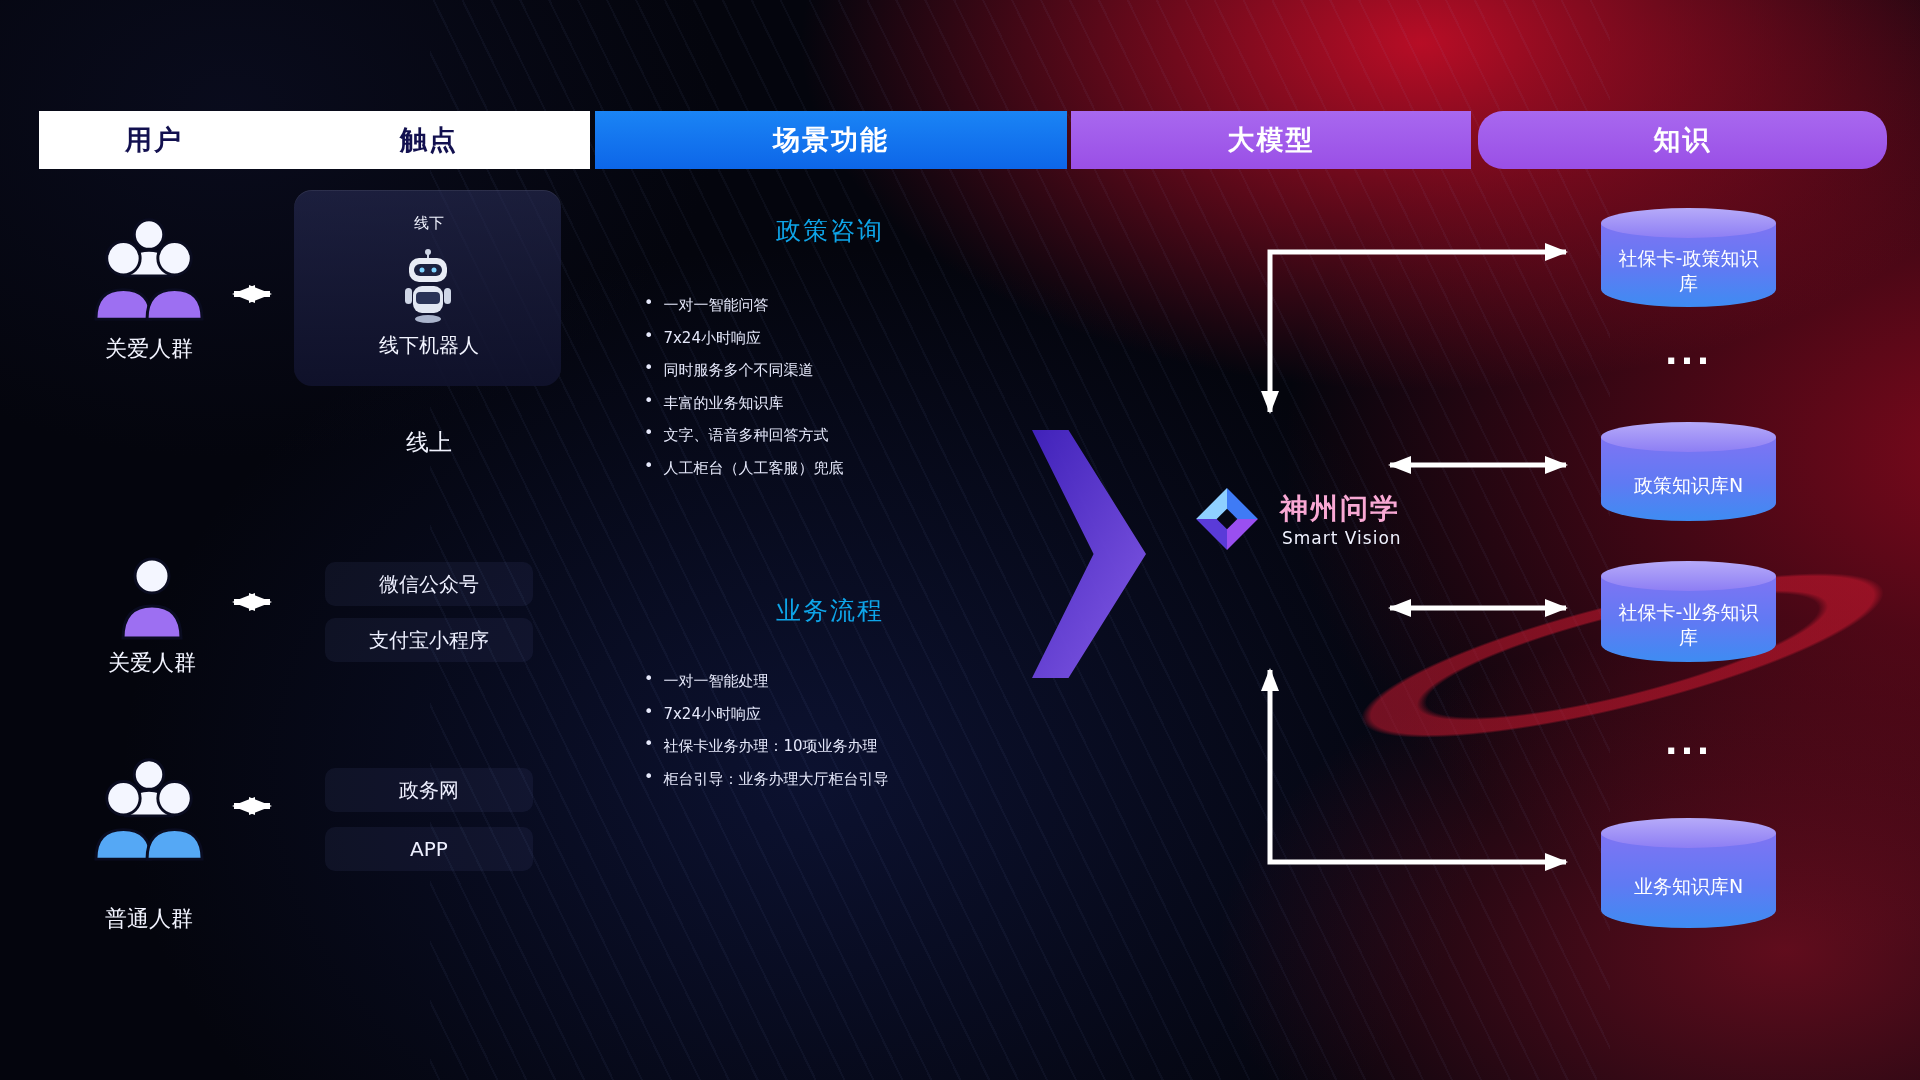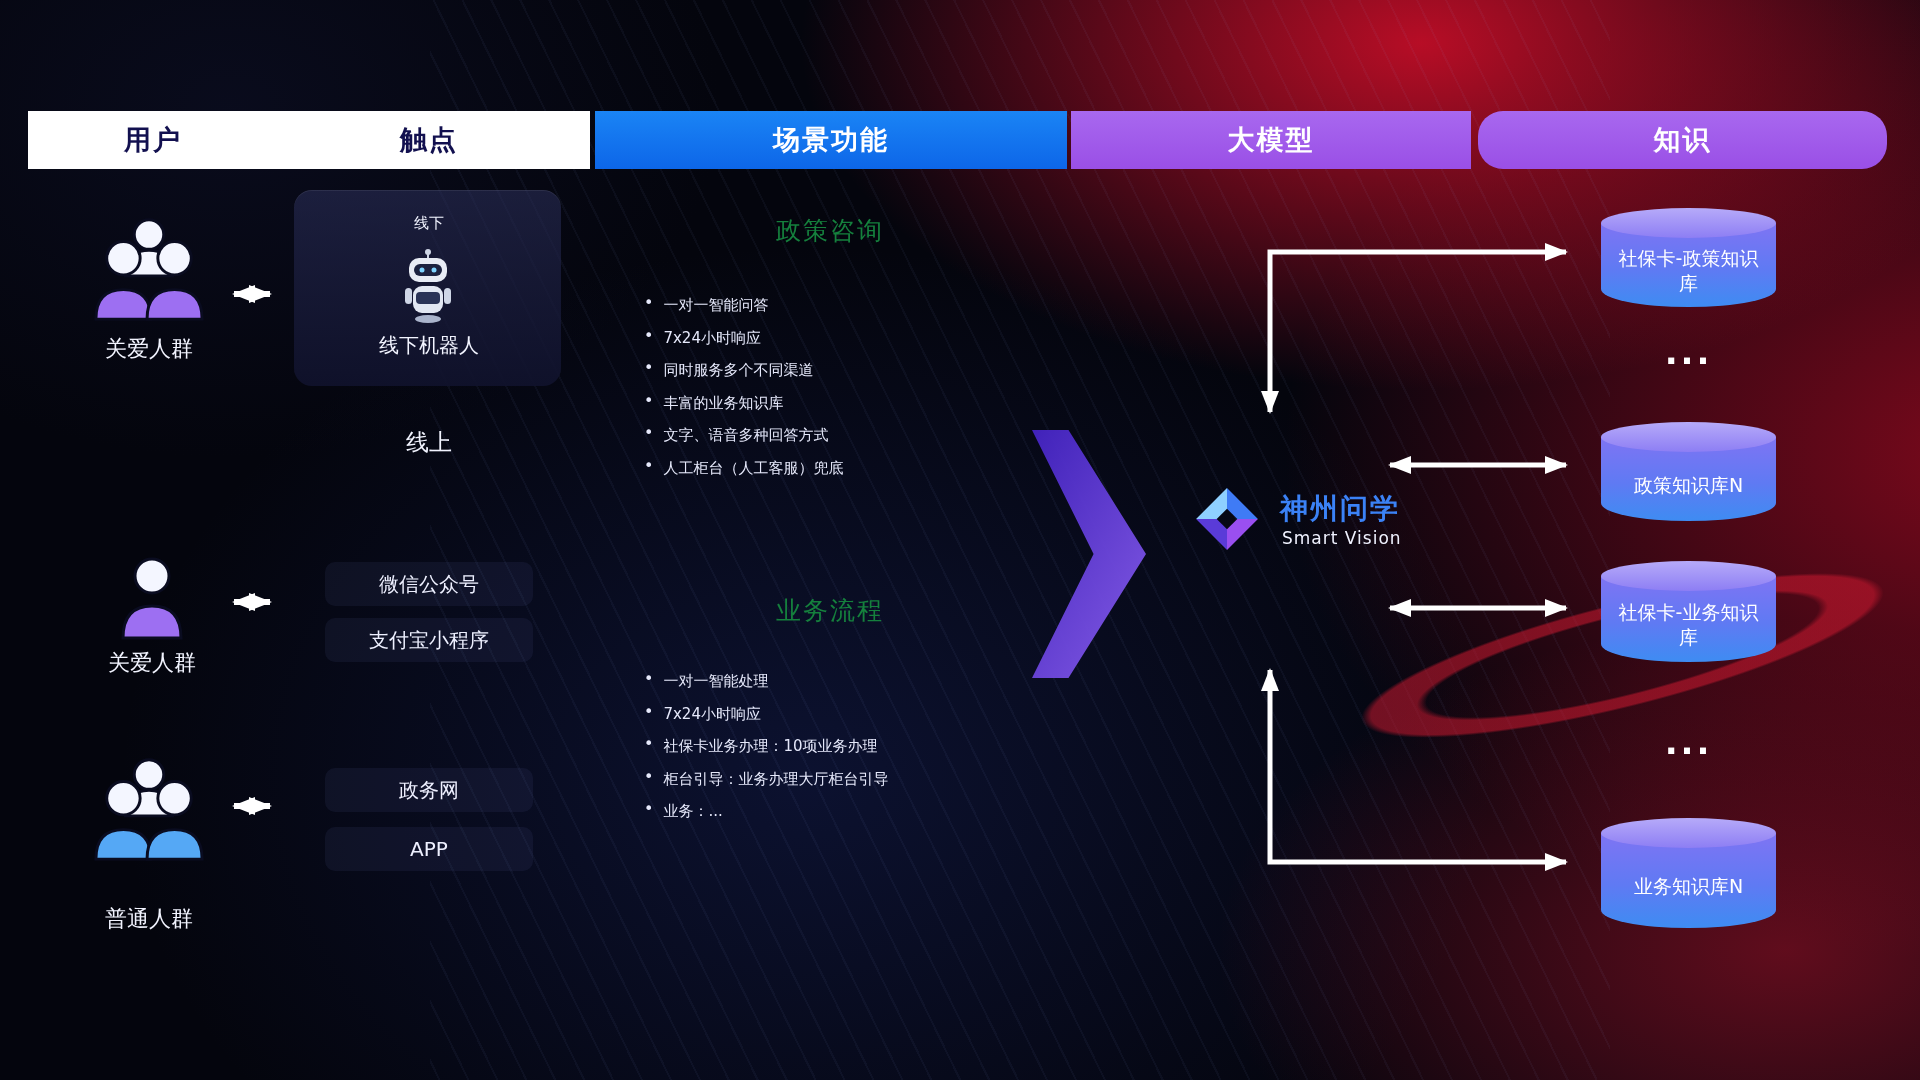--- a/index.html
+++ b/index.html
@@ -23,21 +23,21 @@
     opacity:.85;}
   .bg-ring{position:absolute;right:-90px;bottom:-60px;width:800px;height:540px;pointer-events:none;
     background:radial-gradient(closest-side at 58% 12%, transparent 60%, rgba(205,25,48,.55) 63% 77%, transparent 80%);
     transform:rotate(-14deg);}
   
   .hdr{position:absolute;top:111px;height:58px;display:flex;align-items:center;justify-content:center;
     font-size:27px;font-weight:bold;letter-spacing:2px;}
   .hdr.white{background:#ffffff;color:#12104f;}
   .hdr.blue{background:linear-gradient(180deg,#1a84f5,#0d66e8);color:#fff;}
   .hdr.purple{background:linear-gradient(180deg,#a868ef,#9a4fe6);color:#fff;}
-  #hdr-user{left:28px;width:230px;padding-left:10px;}
+  #hdr-user{left:39px;width:230px;}
   #hdr-touch{left:268px;width:322px;}
   #hdr-scene{left:595px;width:472px;}
   #hdr-model{left:1071px;width:400px;}
   #hdr-knowledge{left:1478px;width:409px;border-radius:25px;}
   
   .user-icon{position:absolute;}
   .user-label{position:absolute;width:170px;text-align:center;font-size:22px;color:#f2f4ff;}
   
   #offline-box{position:absolute;left:294px;top:190px;width:267px;height:196px;border-radius:18px;
     background:linear-gradient(180deg, rgba(44,48,92,.55), rgba(16,18,44,.92));
@@ -45,33 +45,33 @@
   .tp-text{position:absolute;text-align:center;color:#f2f4ff;}
   #offline-title{left:354px;top:214px;width:150px;font-size:15px;}
   #offline-robot-label{left:334px;top:332px;width:190px;font-size:20px;}
   #robot{position:absolute;left:402px;top:248px;width:52px;height:78px;}
   #online-label{left:354px;top:427px;width:150px;font-size:23px;}
   .pill{position:absolute;left:325px;width:208px;height:44px;border-radius:10px;
     background:rgba(95,105,175,.10);display:flex;align-items:center;justify-content:center;
     font-size:20px;color:#eef0ff;}
   #ch1{top:562px;} #ch2{top:618px;} #ch3{top:768px;} #ch4{top:827px;}
   
-  .scene-title{position:absolute;left:660px;width:340px;text-align:center;font-size:25px;color:#15803d;letter-spacing:2px;}
+  .scene-title{position:absolute;left:660px;width:340px;text-align:center;font-size:25px;color:#0ea5e9;letter-spacing:2px;}
   #policy-title{top:214px;} #biz-title{top:594px;}
   .bullets{position:absolute;left:644px;width:430px;font-size:15px;color:#e6e9fb;}
   #policy-bullets{top:289px;} #biz-bullets{top:665px;}
   .bullets div{line-height:32.6px;white-space:nowrap;}
   .bullets div::before{content:"•";margin-right:10px;font-size:16px;position:relative;top:-2px;}
   
   #big-arrow{position:absolute;left:1032px;top:430px;width:114px;height:248px;
     background:linear-gradient(120deg,#4323c2,#8a5ff0);
     clip-path:polygon(0 0, 32% 0, 100% 50%, 32% 100%, 0 100%, 54% 50%);opacity:.95;}
   
   #logo-icon{position:absolute;left:1194px;top:486px;width:66px;height:66px;}
-  #logo-name{position:absolute;left:1280px;top:490px;font-size:28px;font-weight:bold;letter-spacing:2px;color:#3b82f6;}
+  #logo-name{position:absolute;left:1280px;top:490px;font-size:28px;font-weight:bold;letter-spacing:2px;color:#f9a8d4;}
   #logo-sub{position:absolute;left:1282px;top:528px;font-size:17px;letter-spacing:1px;color:#f0f2ff;}
   
   .cyl{position:absolute;left:1601px;width:175px;}
   .cyl .top{position:absolute;left:0;top:0;width:175px;height:30px;border-radius:50%;
     background:linear-gradient(180deg,#b6aaf9,#8d7ef4);z-index:2;}
   .cyl .body{position:absolute;left:0;top:15px;width:175px;box-sizing:border-box;
     border-bottom-left-radius:88px 18px;border-bottom-right-radius:88px 18px;
     background:linear-gradient(180deg,#7f74f3 0%,#5f7af3 55%,#3e8cf2 100%);
     display:flex;align-items:center;justify-content:center;text-align:center;
     font-size:19px;line-height:1.3;padding:16px 10px 4px;}
@@ -154,21 +154,20 @@
   <div>丰富的业务知识库</div>
   <div>文字、语音多种回答方式</div>
   <div>人工柜台（人工客服）兜底</div>
 </div>
 <div id="biz-title" class="scene-title">业务流程</div>
 <div id="biz-bullets" class="bullets">
   <div>一对一智能处理</div>
   <div>7x24小时响应</div>
   <div>社保卡业务办理：10项业务办理</div>
   <div>柜台引导：业务办理大厅柜台引导</div>
-  <div>业务：...</div>
 </div>
 
 <div id="big-arrow"></div>
 
 <svg id="logo-icon" viewBox="0 0 64 64">
   <polygon points="32,2 2,32 22,32 32,22" fill="#8fd0ff"></polygon>
   <polygon points="32,2 62,32 42,32 32,22" fill="#3f7bf5"></polygon>
   <polygon points="62,32 32,62 32,42 42,32" fill="#9a4ff0"></polygon>
   <polygon points="2,32 32,62 32,42 22,32" fill="#5a3bd8"></polygon>
 </svg>

